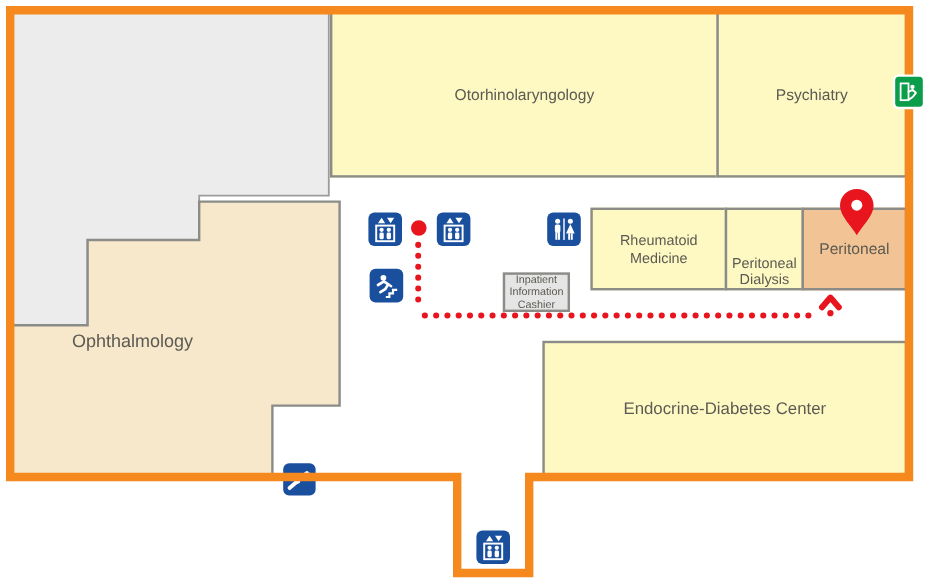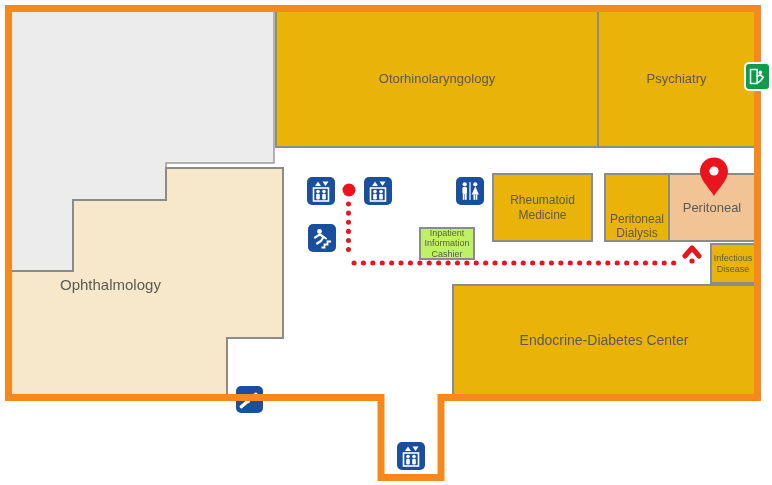--- a/index.html
+++ b/index.html
@@ -3,29 +3,29 @@
 <meta charset="utf-8">
 <style>
   html,body{margin:0;padding:0;background:#ffffff;}
   #stage{
     position:relative;width:772px;height:485px;background:#ffffff;
     font-family:"Liberation Sans", sans-serif;color:#5C5A52;overflow:hidden;
   }
   svg{display:block;}
   .layer{position:absolute;left:0;top:0;width:772px;height:485px;pointer-events:none;}
   .room{
-    position:absolute;box-sizing:border-box;background:#eab308;border:2px solid #8B8B87;
+    position:absolute;box-sizing:border-box;background:#fef9c3;border:2px solid #8B8B87;
     display:flex;align-items:center;justify-content:center;text-align:center;
     line-height:1.18;z-index:2;
   }
   .room.highlight{background:#F2C495;}
   .label{display:block;width:100%;text-align:center;}
   .freelabel{position:absolute;z-index:3;line-height:1.18;}
   .infobox{
-    position:absolute;box-sizing:border-box;background:#bef264;border:2px solid #8B8B87;
+    position:absolute;box-sizing:border-box;background:#e5e5e5;border:2px solid #8B8B87;
     display:flex;flex-direction:column;align-items:center;justify-content:center;
     text-align:center;z-index:4;line-height:1.12;
   }
   .picto{
     position:absolute;z-index:5;background:#1A4F9D;border-radius:5px;
     display:flex;align-items:center;justify-content:center;
   }
   .picto svg{width:100%;height:100%;}
   .picto.green{background:#0B9D4A;border:2px solid #ffffff;border-radius:5px;box-sizing:border-box;}
   .overlay{position:absolute;left:0;top:0;width:772px;height:485px;z-index:3;pointer-events:none;}
@@ -42,35 +42,32 @@
   </svg>
 
   <div class="room" style="left:275px;top:9px;width:324px;height:139px;font-size:13px;">
     <span class="label">Otorhinolaryngology</span>
   </div>
 
   <div class="room" style="left:597px;top:9px;width:159px;height:139px;font-size:13px;">
     <span class="label">Psychiatry</span>
   </div>
 
-  <div class="room" style="left:492px;top:173px;width:101px;height:69px;font-size:12px;">
+  <div class="room" style="left:492px;top:173px;width:114px;height:69px;font-size:12px;">
     <span class="label">Rheumatoid Medicine</span>
   </div>
 
   <div class="room" style="left:604px;top:173px;width:66px;height:69px;font-size:12px;align-items:flex-end;">
     <span class="label">Peritoneal Dialysis</span>
   </div>
 
   <div class="room highlight" style="left:668px;top:173px;width:88px;height:69px;font-size:13px;">
     <span class="label">Peritoneal</span>
   </div>
 
-  <div class="room" style="left:710px;top:243px;width:46px;height:41px;font-size:9px;">
-    <span class="label">Infectious Disease</span>
-  </div>
 
   <div class="room" style="left:452px;top:284px;width:304px;height:113px;font-size:14px;">
     <span class="label">Endocrine-Diabetes Center</span>
   </div>
 
   <div class="freelabel" style="left:60px;top:276px;width:175px;font-size:15px;">Ophthalmology</div>
 
 
   <div class="infobox" style="left:419px;top:227px;width:56px;height:33px;font-size:9px;">
     <span>Inpatient</span>

